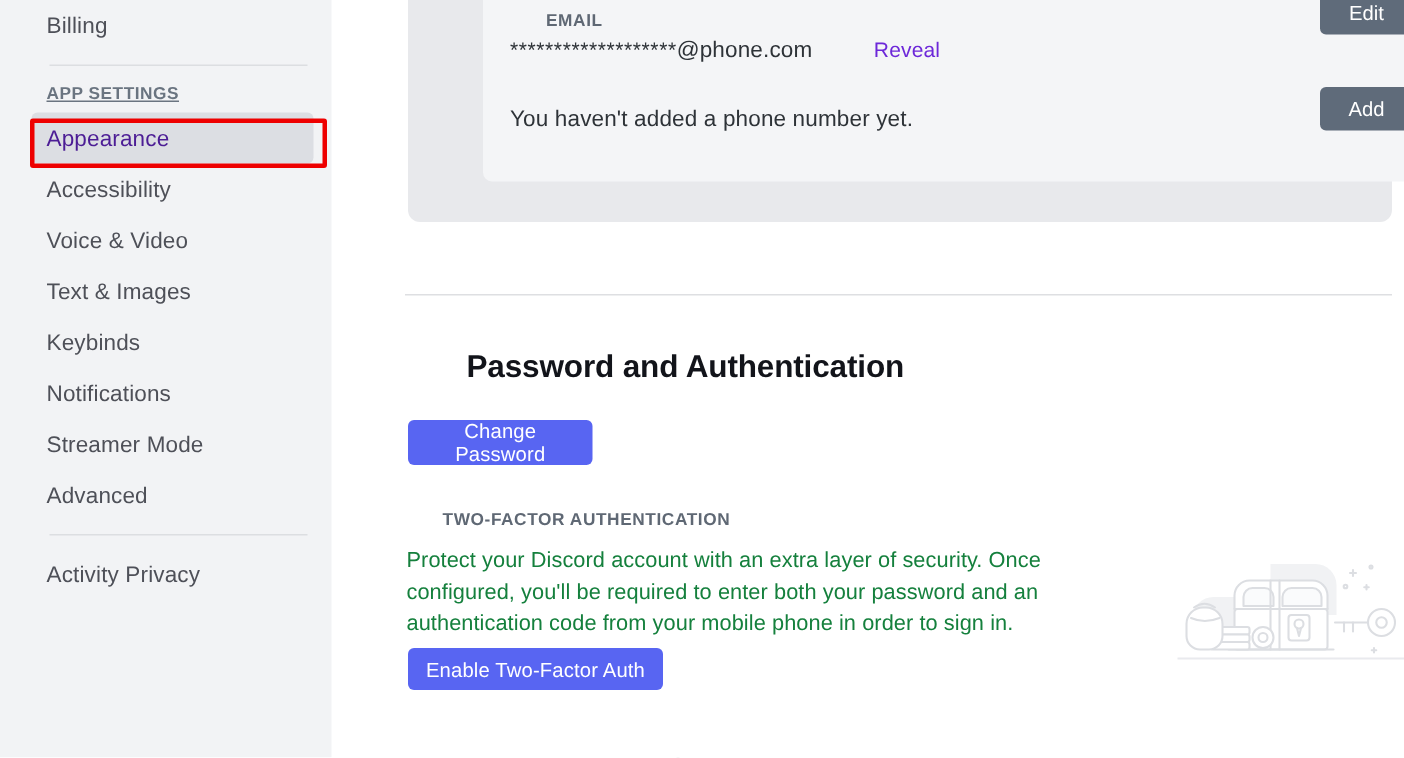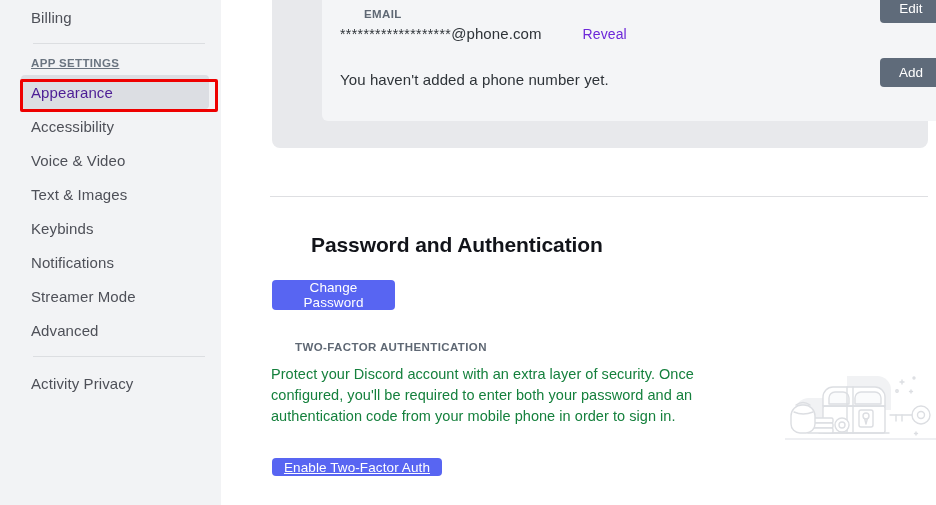--- a/index.html
+++ b/index.html
@@ -225,24 +225,23 @@
     letter-spacing: 0.1px;
   }
   .blurple-btn.change-pw {
     left: 32px;
     top: 280px;
     width: 123px;
     height: 30px;
   }
   .blurple-btn.enable-2fa {
     left: 32px;
-    top: 458px;
+    top: 432px;
     width: 170px;
-    height: 18px;
-    text-decoration: underline;
+    height: 28px;
   }
 
   .sub-label {
     position: absolute;
     left: 31px;
     top: 341px;
     font-size: 11.5px;
     font-weight: bold;
     color: #5f6874;
     letter-spacing: 0.4px;

